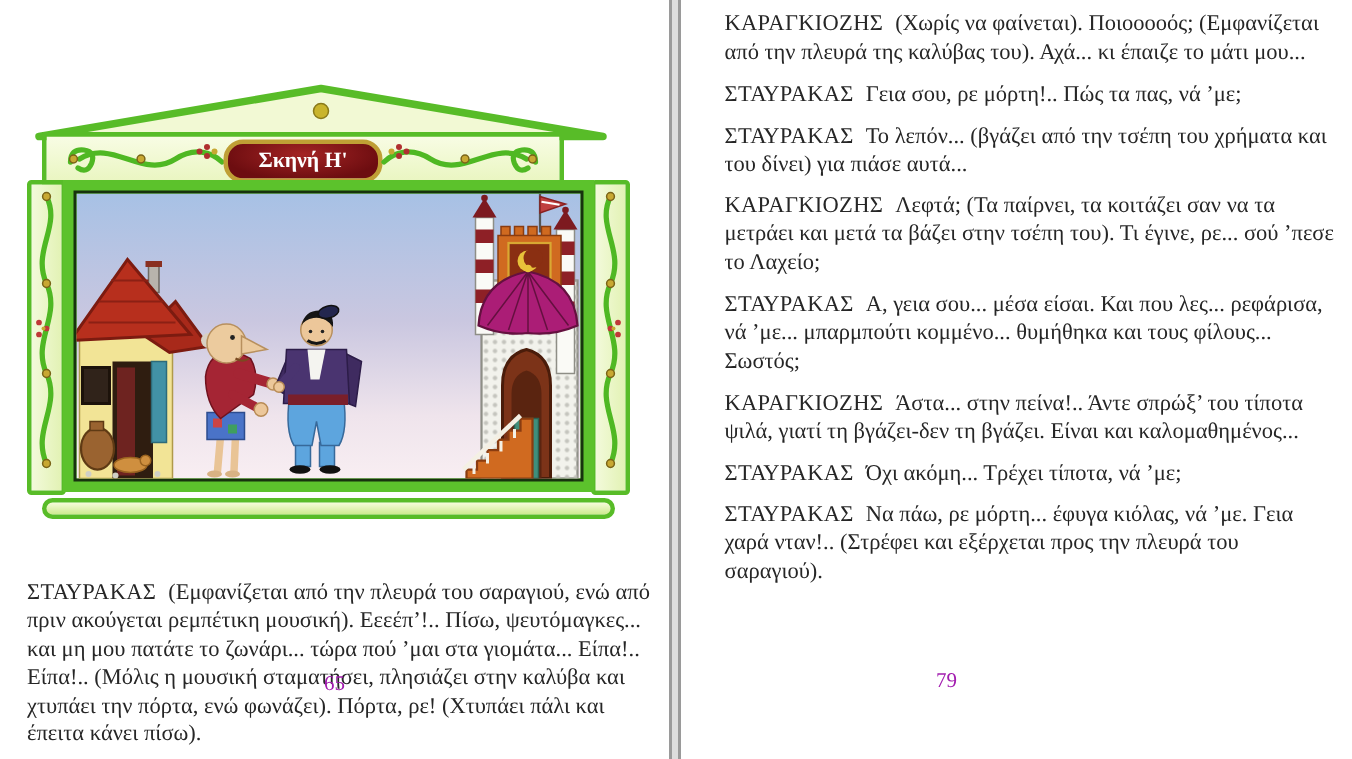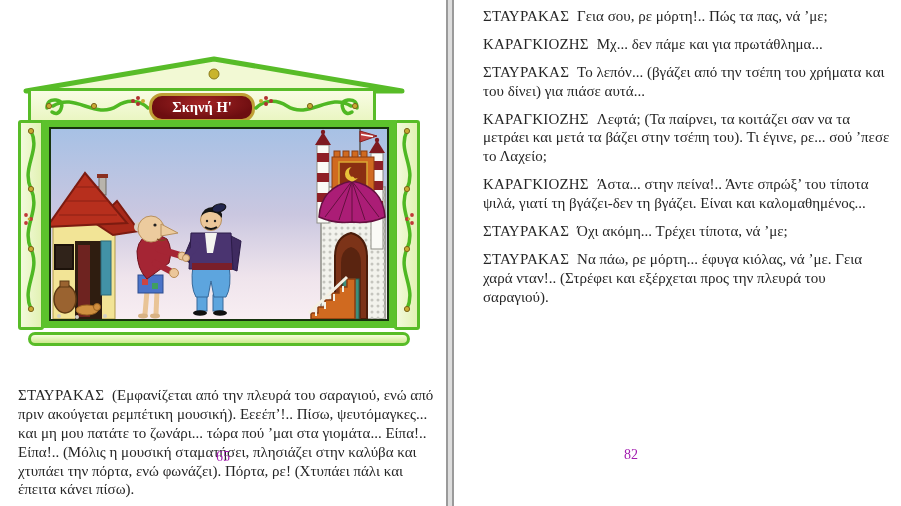--- a/index.html
+++ b/index.html
@@ -246,24 +246,25 @@
 
   <div class="left-bottom para">
     <span class="speaker">ΣΤΑΥΡΑΚΑΣ</span><span>(Εμφανίζεται από την πλευρά του σαραγιού, ενώ από πριν ακούγεται ρεμπέτικη μουσική). Εεεέπ’!.. Πίσω, ψευτόμαγκες... και μη μου πατάτε το ζωνάρι... τώρα πού ’μαι στα γιομάτα... Είπα!.. Είπα!.. (Μόλις η μουσική σταματήσει, πλησιάζει στην καλύβα και χτυπάει την πόρτα, ενώ φωνάζει). Πόρτα, ρε! (Χτυπάει πάλι και έπειτα κάνει πίσω).</span>
   </div>
 
   <div class="pageno pn-left">65</div>
 
   <div class="gutter"></div>
 
   <div class="right-col">
+    <p class="para"><span class="speaker">ΚΑΡΑΓΚΙΟΖΗΣ</span><span>(Χωρίς να φαίνεται). Ποιοοοοός; (Εμφανίζεται από την πλευρά της καλύβας του). Αχά... κι έπαιζε το μάτι μου...</span></p>
     <p class="para"><span class="speaker">ΣΤΑΥΡΑΚΑΣ</span><span>Γεια σου, ρε μόρτη!.. Πώς τα πας, νά ’με;</span></p>
-    <p class="para"><span class="speaker">ΚΑΡΑΓΚΙΟΖΗΣ</span><span>Μχ... δεν πάμε και για πρωτάθλημα...</span></p>
     <p class="para"><span class="speaker">ΣΤΑΥΡΑΚΑΣ</span><span>Το λεπόν... (βγάζει από την τσέπη του χρήματα και του δίνει) για πιάσε αυτά...</span></p>
     <p class="para"><span class="speaker">ΚΑΡΑΓΚΙΟΖΗΣ</span><span>Λεφτά; (Τα παίρνει, τα κοιτάζει σαν να τα μετράει και μετά τα βάζει στην τσέπη του). Τι έγινε, ρε... σού ’πεσε το Λαχείο;</span></p>
+    <p class="para"><span class="speaker">ΣΤΑΥΡΑΚΑΣ</span><span>Α, γεια σου... μέσα είσαι. Και που λες... ρεφάρισα, νά ’με... μπαρμπούτι κομμένο... θυμήθηκα και τους φίλους... Σωστός;</span></p>
     <p class="para"><span class="speaker">ΚΑΡΑΓΚΙΟΖΗΣ</span><span>Άστα... στην πείνα!.. Άντε σπρώξ’ του τίποτα ψιλά, γιατί τη βγάζει-δεν τη βγάζει. Είναι και καλομαθημένος...</span></p>
     <p class="para"><span class="speaker">ΣΤΑΥΡΑΚΑΣ</span><span>Όχι ακόμη... Τρέχει τίποτα, νά ’με;</span></p>
     <p class="para"><span class="speaker">ΣΤΑΥΡΑΚΑΣ</span><span>Να πάω, ρε μόρτη... έφυγα κιόλας, νά ’με. Γεια χαρά νταν!.. (Στρέφει και εξέρχεται προς την πλευρά του σαραγιού).</span></p>
   </div>
 
-  <div class="pageno pn-right">82</div>
+  <div class="pageno pn-right">79</div>
 
 </div>
 
 </body></html>

